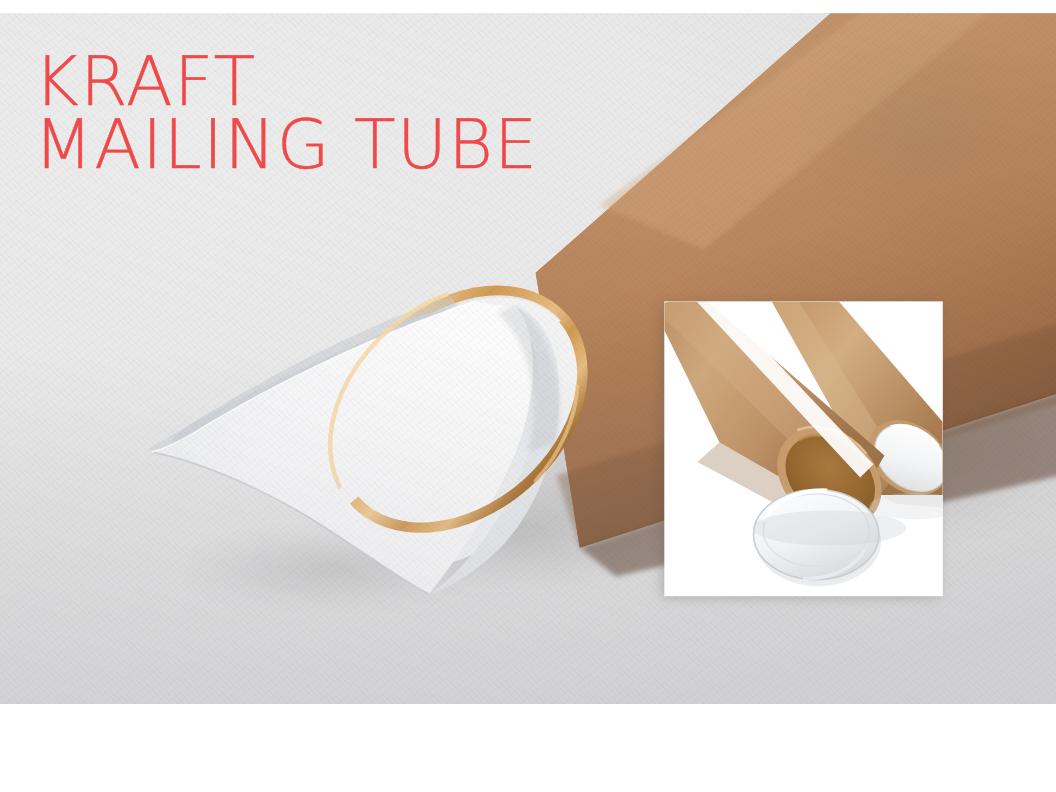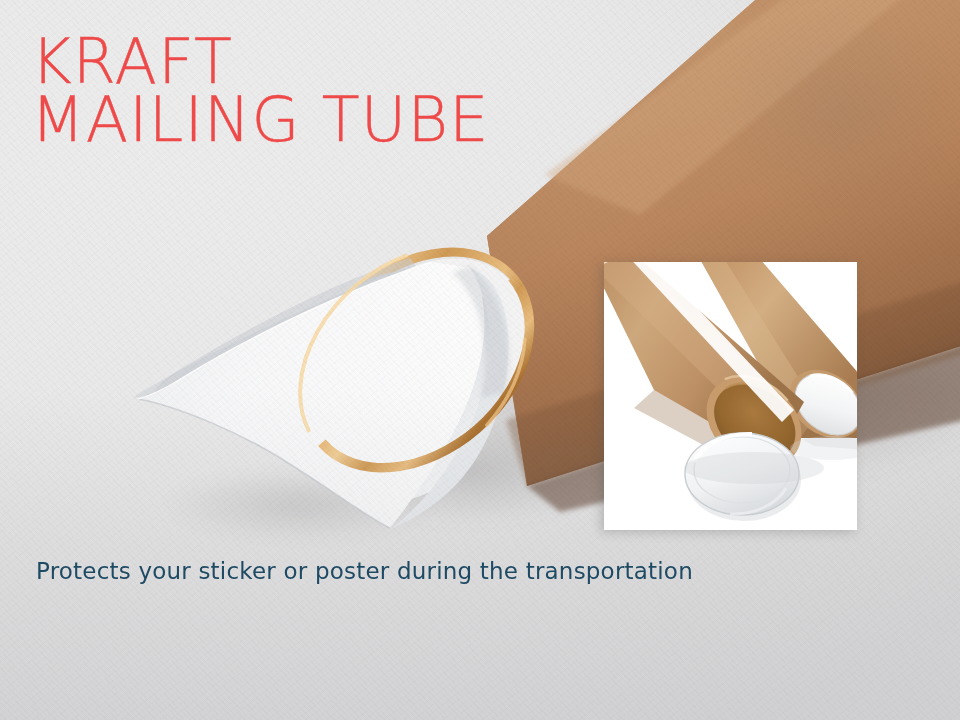--- a/index.html
+++ b/index.html
@@ -3,26 +3,27 @@
 <meta charset="utf-8">
 <style>
   html, body {
     margin: 0;
     padding: 0;
     background: #ffffff;
   }
   #poster {
     position: relative;
     width: 960px;
-    height: 720px;
+    height: 628px;
     overflow: hidden;
     font-family: "Liberation Sans", sans-serif;
     background:
       radial-gradient(115% 95% at 18% 18%, #ececed 0%, #e9e9ea 38%, #e2e2e3 66%, #d9d9da 100%),
       linear-gradient(160deg, #eeeeee 0%, #e6e6e7 50%, #d8d8d9 100%);
+    margin-top: 12px;
   }
 
   
   .floor-shade {
     position: absolute;
     left: 0; right: 0; bottom: 0;
     height: 330px;
     background: linear-gradient(180deg, rgba(170,170,175,0.00) 0%, rgba(168,168,174,0.10) 45%, rgba(160,160,168,0.16) 100%);
     pointer-events: none;
   }
@@ -329,17 +330,16 @@
       <ellipse cx="228" cy="186" rx="42" ry="12" fill="#d4d7da" opacity="0.30"></ellipse>
     </svg>
   </div>
 
   <div class="headline">
     <span class="l1">KRAFT</span>
     <span class="l2">MAILING TUBE</span>
   </div>
 
   <div class="bodycopy">
-    <span>Protects your sticker or poster during the transportation</span>
   </div>
 
 
 </div>
 
 </body></html>

